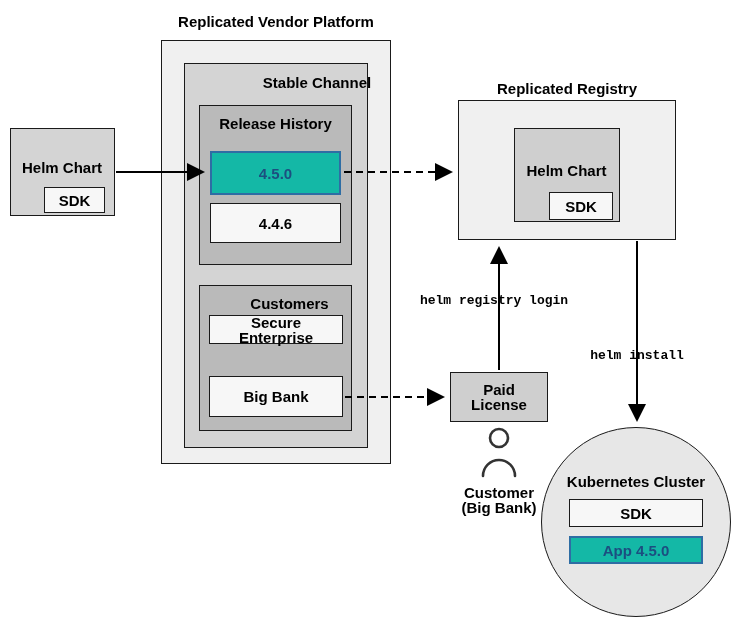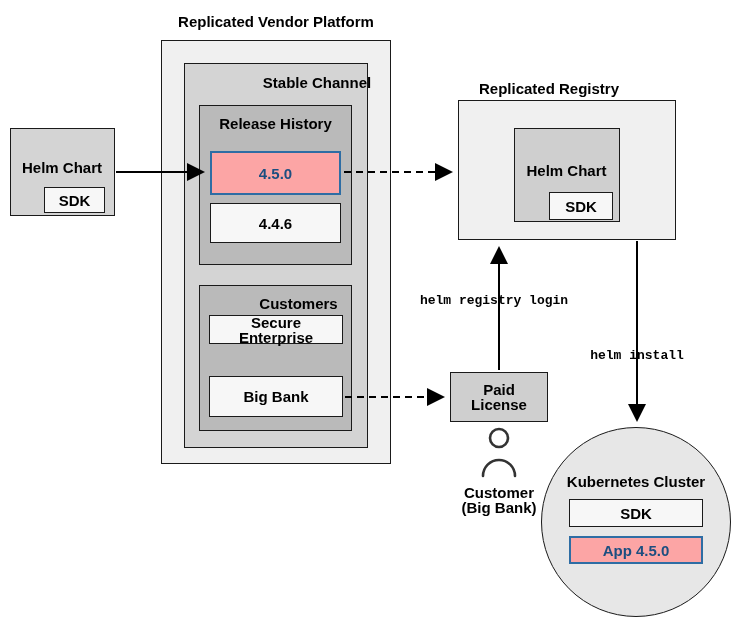--- a/index.html
+++ b/index.html
@@ -9,21 +9,21 @@
   .box{border:1.5px solid #1a1a1a;}
   .lbl{font-weight:bold;font-size:15px;color:#000;line-height:15px;}
   .center{display:flex;align-items:center;justify-content:center;text-align:center;}
   .preline{white-space:pre-line;}
   .mono{font-family:Liberation Mono, monospace;font-weight:bold;font-size:13px;color:#000;}
   .gray-light{background:#f0f0f0;}
   .gray-mid{background:#d4d4d4;}
   .gray-dark{background:#bababa;}
   .gray-inner{background:#cfcfcf;}
   .white-box{background:#f7f7f7;}
-  .blue-box{background:#fca5a5;border:2px solid #2e6da4;}
+  .blue-box{background:#14b8a6;border:2px solid #2e6da4;}
   .blue-text{color:#1c4e80;}
   svg.overlay{position:absolute;left:0;top:0;pointer-events:none;}
 </style>
 </head>
 <body>
 
 <div id="canvas">
 
   <div class="abs lbl center" style="left:161px;top:13px;width:230px;height:16px;">Replicated Vendor Platform</div>
   <div class="abs box gray-light" style="left:161px;top:40px;width:230px;height:424px;"></div>
@@ -31,32 +31,32 @@
   <div class="abs box gray-mid" style="left:184px;top:63px;width:184px;height:385px;"></div>
   <div class="abs lbl center" style="left:184px;top:74px;width:184px;height:16px;margin-left:41px;">Stable Channel</div>
 
   <div class="abs box gray-dark" style="left:199px;top:105px;width:153px;height:160px;"></div>
   <div class="abs lbl center" style="left:199px;top:115px;width:153px;height:16px;">Release History</div>
 
   <div class="abs blue-box center lbl blue-text" style="left:210px;top:151px;width:131px;height:44px;">4.5.0</div>
   <div class="abs box white-box center lbl" style="left:210px;top:203px;width:131px;height:40px;text-align:right;">4.4.6</div>
 
   <div class="abs box gray-dark" style="left:199px;top:285px;width:153px;height:146px;"></div>
-  <div class="abs lbl center" style="left:201px;top:295px;width:168px;height:16px;padding-left:27px;">Customers</div>
+  <div class="abs lbl center" style="left:192px;top:295px;width:168px;height:16px;padding-left:27px;">Customers</div>
 
   <div class="abs box white-box center lbl preline" style="left:209px;top:315px;width:134px;height:29px;">Secure
 Enterprise</div>
   <div class="abs box white-box center lbl" style="left:209px;top:376px;width:134px;height:41px;">Big Bank</div>
 
   <div class="abs box gray-mid" style="left:10px;top:128px;width:105px;height:88px;">
     <div class="abs lbl center" style="left:0;top:30px;width:102px;height:16px;">Helm Chart</div>
     <div class="abs box white-box center lbl" style="left:33px;top:58px;width:61px;height:26px;">SDK</div>
   </div>
 
-  <div class="abs lbl center" style="left:440px;top:80px;width:218px;height:16px;">Replicated Registry</div>
+  <div class="abs lbl center" style="left:458px;top:80px;width:218px;height:16px;">Replicated Registry</div>
   <div class="abs box gray-light" style="left:458px;top:100px;width:218px;height:140px;">
     <div class="abs box gray-inner" style="left:55px;top:27px;width:106px;height:94px;">
       <div class="abs lbl center" style="left:0;top:33px;width:103px;height:16px;">Helm Chart</div>
       <div class="abs box white-box center lbl" style="left:34px;top:63px;width:64px;height:28px;">SDK</div>
     </div>
   </div>
 
   <div class="abs mono center" style="left:394px;top:292px;width:200px;height:16px;">helm registry login</div>
   <div class="abs mono center" style="left:567px;top:347px;width:140px;height:16px;">helm install</div>
 

